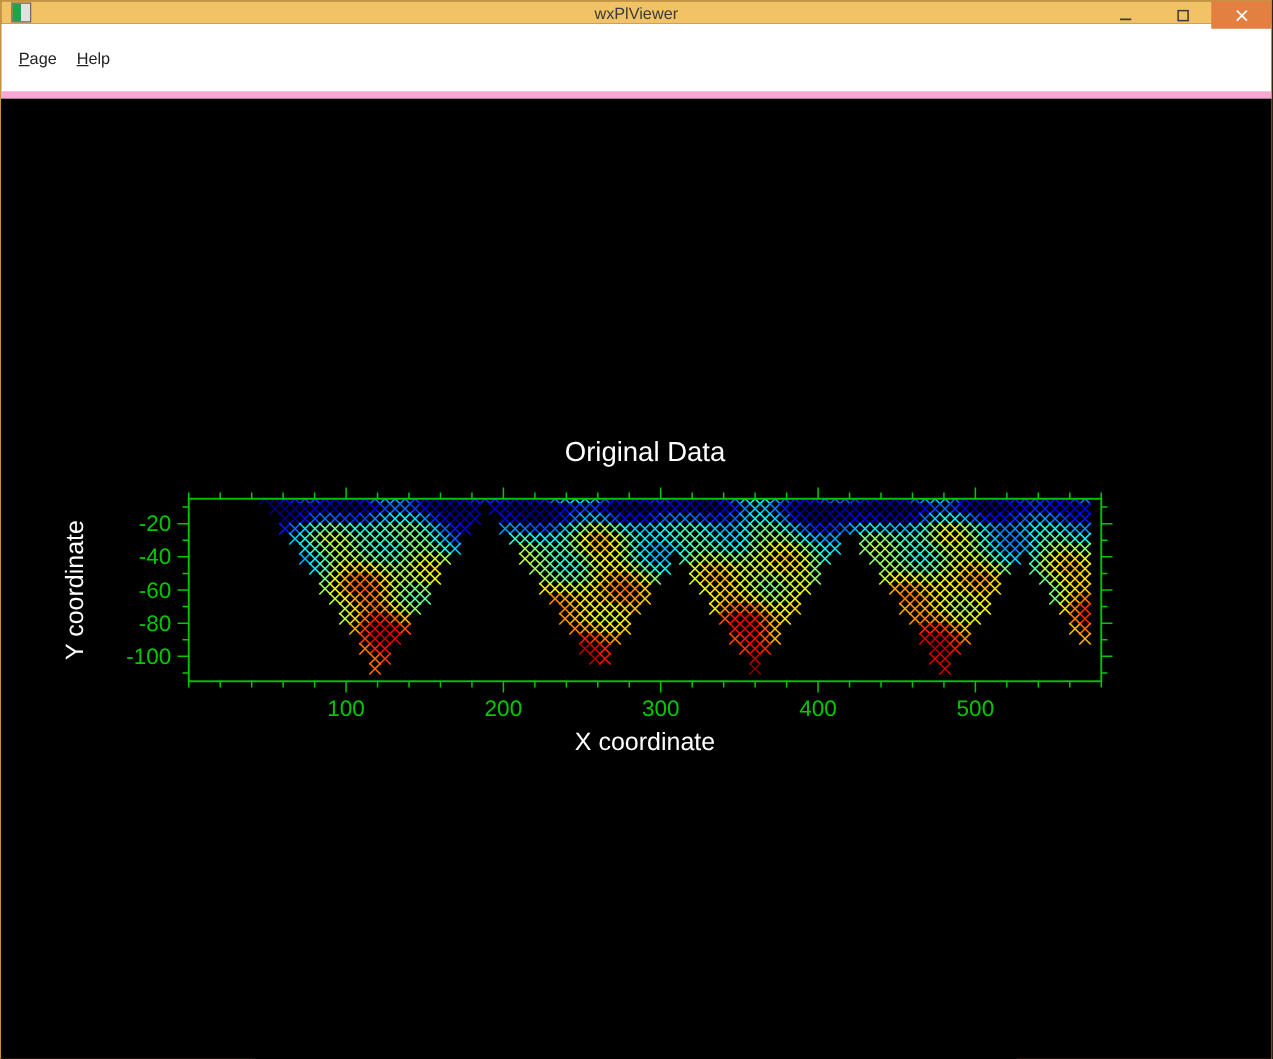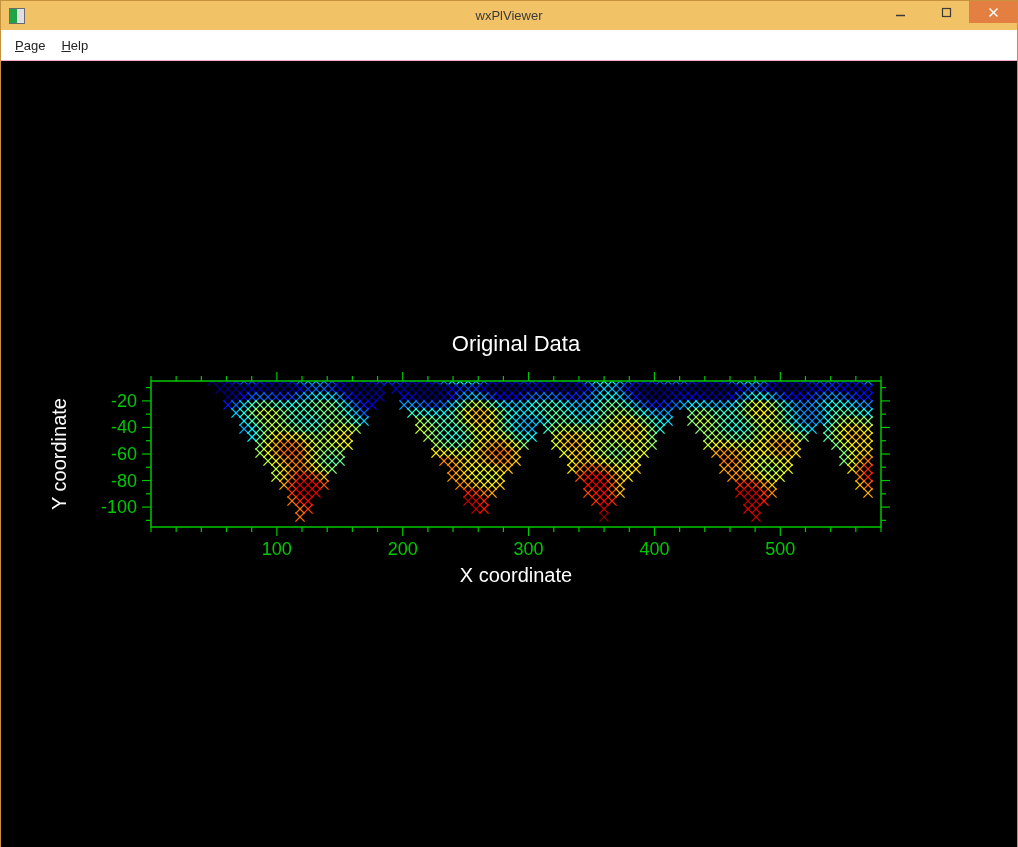--- a/index.html
+++ b/index.html
@@ -15,21 +15,21 @@
   .window {
     width: 1018px;
     height: 847px;
     box-sizing: border-box;
     border: 1px solid #c7923e;
     display: flex;
     flex-direction: column;
     background: #000;
   }
   .titlebar {
-    height: 29px;
+    height: 18px;
     background: #f2c266;
     display: flex;
     align-items: center;
     position: relative;
     color: #3b3b3b;
   }
   .titlebar .app-icon {
     width: 16px;
     height: 16px;
     margin-left: 8px;
@@ -59,24 +59,24 @@
     color: #3b3b3b;
   }
   .winbtn.close {
     background: #e38041;
     color: #fff;
     width: 48px;
   }
   .menubar {
     height: 22px;
     background: #ffffff;
-    border-bottom: 1px solid #f9a8d4;
+    border-bottom: 6px solid #f9a8d4;
     display: flex;
     align-items: center;
-    padding: 4px 6px;
+    padding: 16px 6px;
     gap: 0;
     color: #222;
   }
   .menuitem {
     padding: 2px 8px;
     font-size: 13px;
   }
   .menuitem .ul {
     text-decoration: underline;
   }

